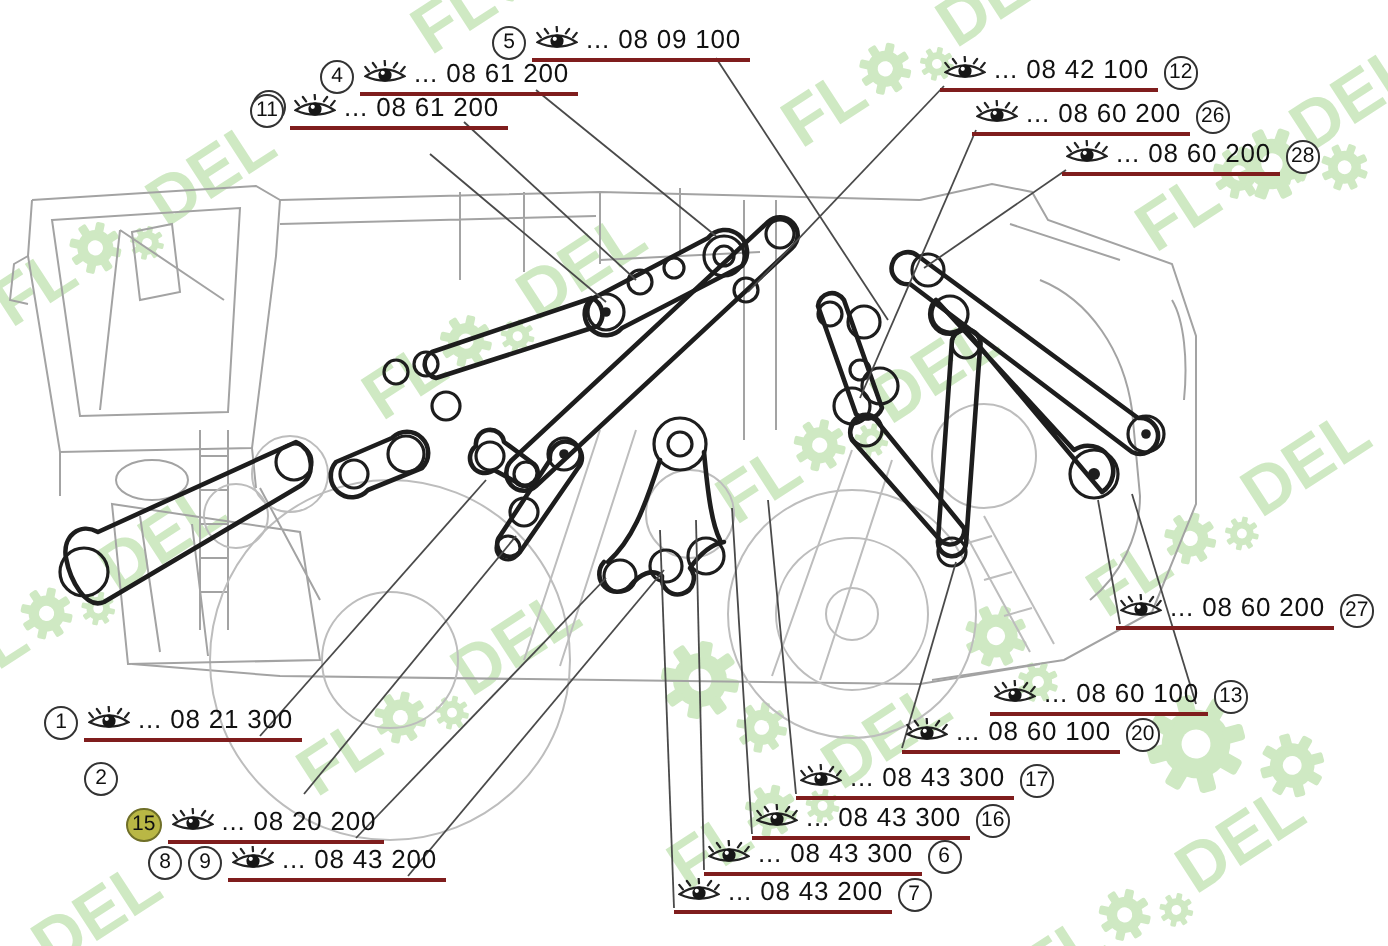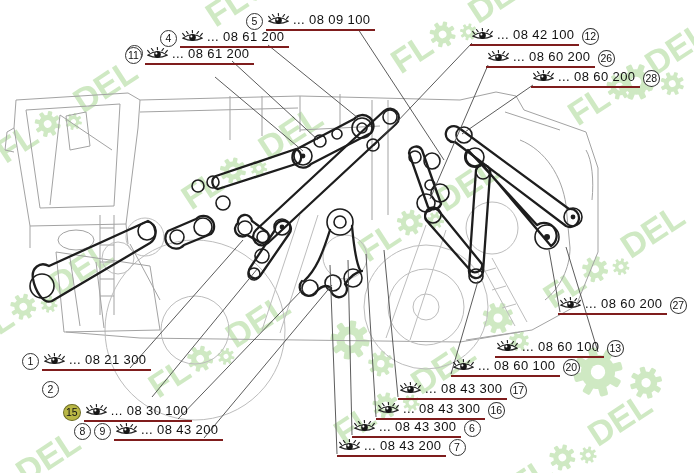--- a/index.html
+++ b/index.html
@@ -347,21 +347,21 @@
 </div>
 <div class="callout" style="left:42px;top:381px;">
   <span class="cnum">2</span>
 </div>
 <div class="callout" style="left:63px;top:403px;">
   <span class="cnum hl">15</span>
   <span class="cbody">
       <svg class="eye" width="21" height="13" viewBox="0 0 26 16">
         <use href="#eyeicon"></use>
       </svg>
-      <span class="ptxt"><span>...</span> <span>08 30 100</span></span>
+      <span class="ptxt"><span>...</span> <span>08 20 200</span></span>
     </span>
 </div>
 <div class="callout" style="left:74px;top:422px;">
   <span class="cnum">8</span>
   <span class="cnum">9</span>
   <span class="cbody">
       <svg class="eye" width="21" height="13" viewBox="0 0 26 16">
         <use href="#eyeicon"></use>
       </svg>
       <span class="ptxt"><span>...</span> <span>08 43 200</span></span>

